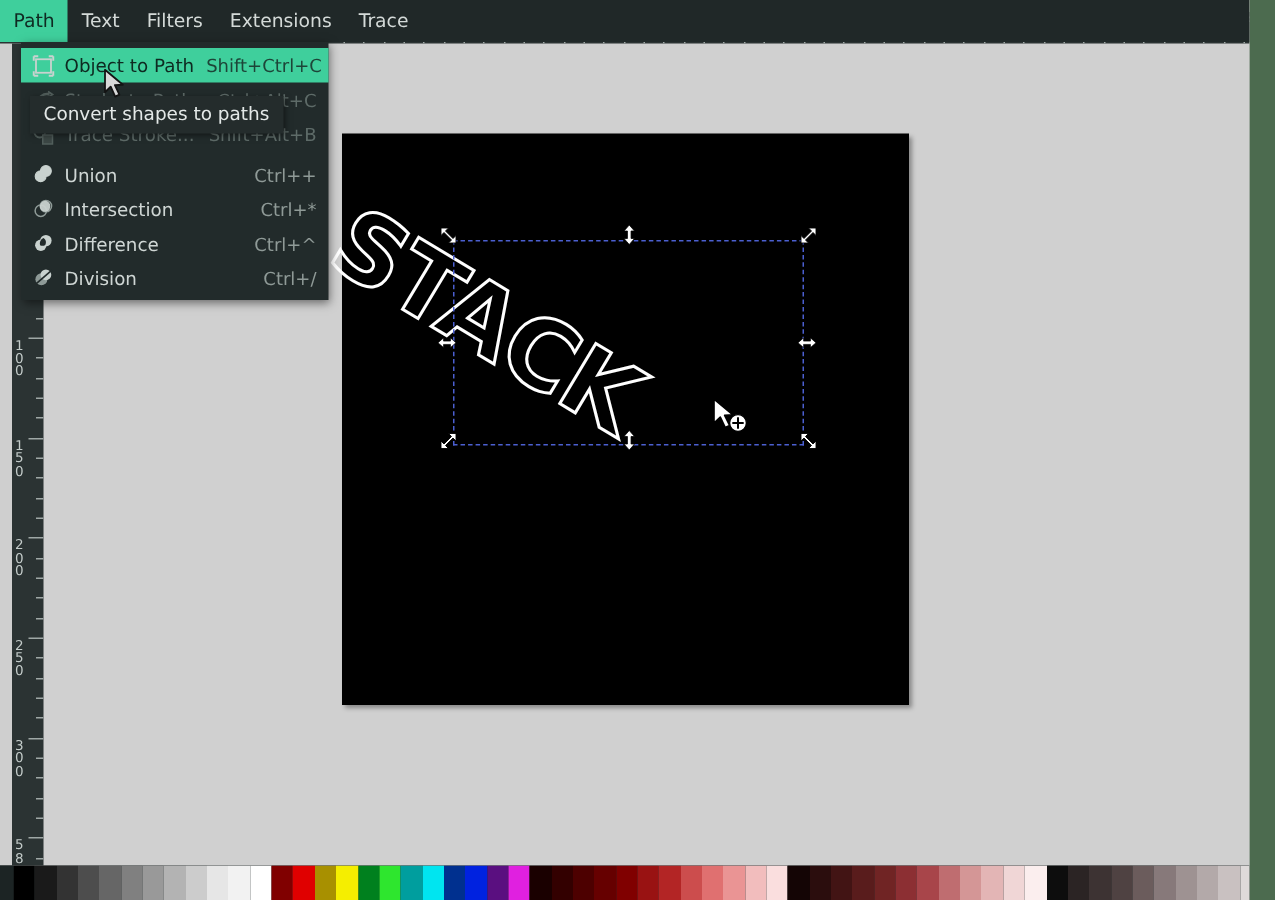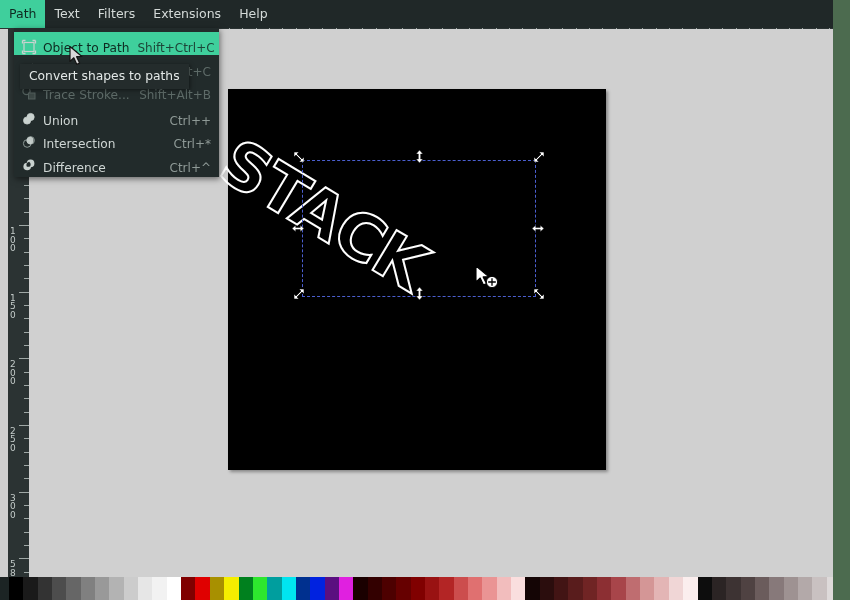--- a/index.html
+++ b/index.html
@@ -147,21 +147,21 @@
     left: 14px; top: 28px;
     width: 205px;
     background: #222b2b;
     z-index: 60;
     box-shadow: 1px 2px 6px rgba(0,0,0,0.5);
     padding: 4px 0 2px 0;
   }
   .mi {
     position: relative;
     display: flex;
-    align-items: flex-end;
+    align-items: center;
     height: 23.3px;
     padding: 0 8px 0 6px;
     color: #cfd6d4;
     font-size: 12.2px;
     white-space: nowrap;
     cursor: default;
   }
   .mi.highlighted { background: #3fcf9c; color: #0e2a21; }
   .mi.dim { color: #5e6b68; }
   .mi .mi-icon {
@@ -405,21 +405,21 @@
         <div class="menu-title">
           <span>Text</span>
         </div>
         <div class="menu-title">
           <span>Filters</span>
         </div>
         <div class="menu-title">
           <span>Extensions</span>
         </div>
         <div class="menu-title">
-          <span>Help</span>
+          <span>Trace</span>
         </div>
       </div>
 
     <div id="dropdown">
         <div class="mi highlighted">
           <span class="mi-icon">
             <svg width="16" height="16" viewBox="0 0 16 16">
               <rect x="3" y="3.5" width="10" height="9" fill="none" stroke="#c9d2cf" stroke-width="1.2"></rect>
               <path d="M1.5 1.5 h3 M1.5 1.5 v3 M14.5 1.5 h-3 M14.5 1.5 v3 M1.5 14.5 h3 M1.5 14.5 v-3 M14.5 14.5 h-3 M14.5 14.5 v-3" stroke="#c9d2cf" stroke-width="1.3" fill="none"></path>
             </svg>
@@ -471,20 +471,31 @@
         <div class="mi">
           <span class="mi-icon">
             <svg width="16" height="16" viewBox="0 0 16 16">
               <circle cx="6.2" cy="8.5" r="3.8" fill="#c9d2cf"></circle>
               <circle cx="9.6" cy="5.4" r="3.8" fill="#c9d2cf"></circle>
               <path d="M9.2 8.3 a3.8 3.8 0 0 0 -1.1 -4.6 a3.8 3.8 0 0 0 -2.4 4.8 a3.8 3.8 0 0 0 3.5 -0.2 z" fill="#222b2b"></path>
             </svg>
           </span>
           <span class="mi-label">Difference</span>
           <span class="mi-accel">Ctrl+^</span>
+        </div>
+        <div class="mi">
+          <span class="mi-icon">
+            <svg width="16" height="16" viewBox="0 0 16 16">
+              <circle cx="6.6" cy="8.2" r="4" fill="#8e9a97"></circle>
+              <circle cx="9.6" cy="5.2" r="3.6" fill="#c9d2cf"></circle>
+              <path d="M2.6 11.6 L13.4 2.2" stroke="#222b2b" stroke-width="1.1"></path>
+            </svg>
+          </span>
+          <span class="mi-label">Division</span>
+          <span class="mi-accel">Ctrl+/</span>
         </div>
       </div>
 
     <div id="tooltip">Convert shapes to paths</div>
 
     <div id="menu-cursor">
       <svg width="16" height="22" viewBox="0 0 16 22">
         <path d="M1 0.5 L1 15.5 L4.8 11.8 L7.8 18.4 L10.6 17.1 L7.6 10.7 L12.9 10.5 Z" fill="#d8d8d8" stroke="#141414" stroke-width="1.2" stroke-linejoin="round"></path>
       </svg>
     </div>

